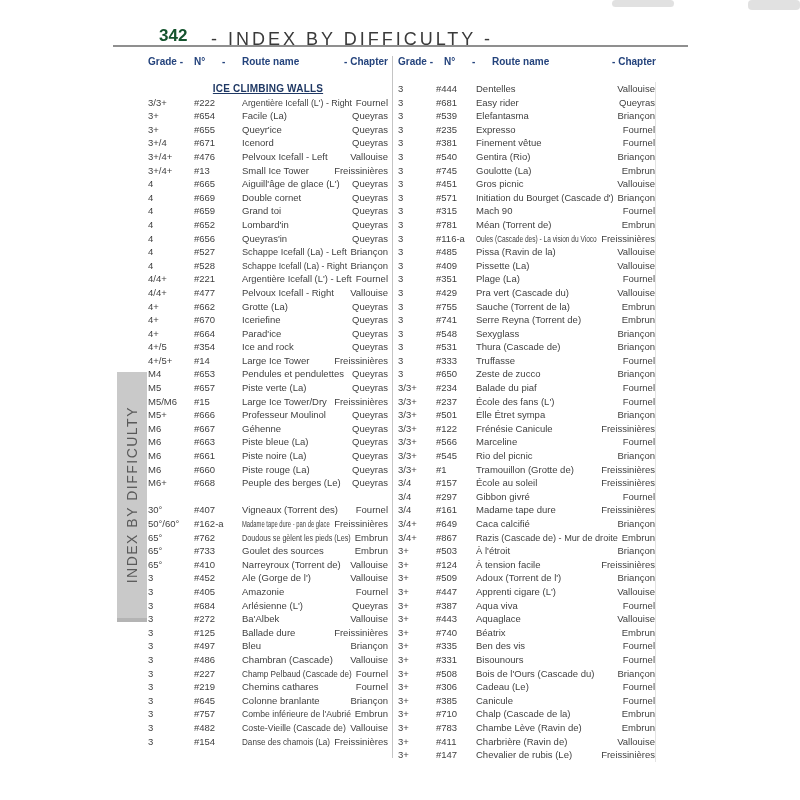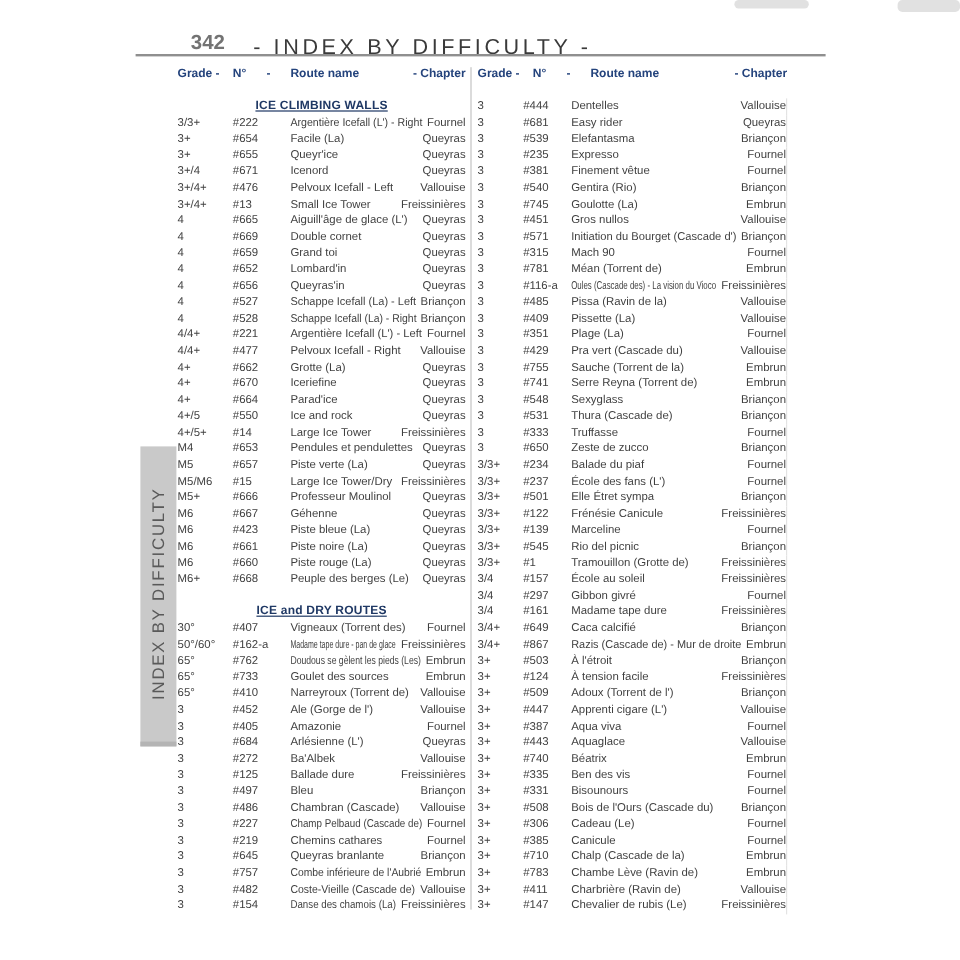--- a/index.html
+++ b/index.html
@@ -1,19 +1,19 @@
 <!DOCTYPE html>
 <html><head>
 <meta charset="utf-8">
 <style>
   html,body{margin:0;padding:0;background:#ffffff;}
   .page{position:relative;width:800px;height:800px;background:#ffffff;overflow:hidden;
         font-family:"Liberation Sans", sans-serif;color:#3f3f3f;}
   
-  .page-num{position:absolute;left:159px;top:26px;font-size:17px;font-weight:bold;color:#737373;}
+  .page-num{position:absolute;left:159px;top:26px;font-size:17px;font-weight:bold;color:#14532d;}
   .page-title{position:absolute;left:211px;top:29px;font-size:18px;letter-spacing:3px;color:#3a3a3a;}
   .header-rule{position:absolute;left:113px;top:45px;width:575px;height:2px;background:#8f8f8f;}
   
   .smudge{position:absolute;background:#c9c9c9;border-radius:4px;opacity:.55;}
   .smudge.a{left:612px;top:0;width:62px;height:7px;}
   .smudge.b{left:748px;top:0;width:52px;height:10px;}
   
   .col-header{position:absolute;top:56px;display:flex;align-items:center;
               font-size:10px;font-weight:bold;color:#24437c;}
   .col-header.left-h{left:148px;width:240px;}
@@ -182,21 +182,21 @@
         <span class="cell-chapter">Queyras</span>
       </div>
       <div class="line">
         <span class="cell-grade">4+</span>
         <span class="cell-num">#664</span>
         <span class="cell-route">Parad'ice</span>
         <span class="cell-chapter">Queyras</span>
       </div>
       <div class="line">
         <span class="cell-grade">4+/5</span>
-        <span class="cell-num">#550</span>
+        <span class="cell-num">#354</span>
         <span class="cell-route">Ice and rock</span>
         <span class="cell-chapter">Queyras</span>
       </div>
       <div class="line">
         <span class="cell-grade">4+/5+</span>
         <span class="cell-num">#14</span>
         <span class="cell-route">Large Ice Tower</span>
         <span class="cell-chapter">Freissinières</span>
       </div>
       <div class="line">
@@ -224,21 +224,21 @@
         <span class="cell-chapter">Queyras</span>
       </div>
       <div class="line">
         <span class="cell-grade">M6</span>
         <span class="cell-num">#667</span>
         <span class="cell-route">Géhenne</span>
         <span class="cell-chapter">Queyras</span>
       </div>
       <div class="line">
         <span class="cell-grade">M6</span>
-        <span class="cell-num">#423</span>
+        <span class="cell-num">#663</span>
         <span class="cell-route">Piste bleue (La)</span>
         <span class="cell-chapter">Queyras</span>
       </div>
       <div class="line">
         <span class="cell-grade">M6</span>
         <span class="cell-num">#661</span>
         <span class="cell-route">Piste noire (La)</span>
         <span class="cell-chapter">Queyras</span>
       </div>
       <div class="line">
@@ -247,23 +247,20 @@
         <span class="cell-route">Piste rouge (La)</span>
         <span class="cell-chapter">Queyras</span>
       </div>
       <div class="line">
         <span class="cell-grade">M6+</span>
         <span class="cell-num">#668</span>
         <span class="cell-route">Peuple des berges (Le)</span>
         <span class="cell-chapter">Queyras</span>
       </div>
       <div class="line"></div>
-      <div class="line section">
-        <span>ICE and DRY ROUTES</span>
-      </div>
       <div class="line">
         <span class="cell-grade">30°</span>
         <span class="cell-num">#407</span>
         <span class="cell-route">Vigneaux (Torrent des)</span>
         <span class="cell-chapter">Fournel</span>
       </div>
       <div class="line">
         <span class="cell-grade">50°/60°</span>
         <span class="cell-num">#162-a</span>
         <span class="cell-route" style="transform-origin: left center; transform: scaleX(0.615385);">Madame tape dure - pan de glace</span>
@@ -337,21 +334,21 @@
       </div>
       <div class="line">
         <span class="cell-grade">3</span>
         <span class="cell-num">#219</span>
         <span class="cell-route">Chemins cathares</span>
         <span class="cell-chapter">Fournel</span>
       </div>
       <div class="line">
         <span class="cell-grade">3</span>
         <span class="cell-num">#645</span>
-        <span class="cell-route">Queyras branlante</span>
+        <span class="cell-route">Colonne branlante</span>
         <span class="cell-chapter">Briançon</span>
       </div>
       <div class="line">
         <span class="cell-grade">3</span>
         <span class="cell-num">#757</span>
         <span class="cell-route" style="transform-origin: left center; transform: scaleX(0.908333);">Combe inférieure de l'Aubrié</span>
         <span class="cell-chapter">Embrun</span>
       </div>
       <div class="line">
         <span class="cell-grade">3</span>
@@ -405,21 +402,21 @@
       </div>
       <div class="line">
         <span class="cell-grade">3</span>
         <span class="cell-num">#745</span>
         <span class="cell-route">Goulotte (La)</span>
         <span class="cell-chapter">Embrun</span>
       </div>
       <div class="line">
         <span class="cell-grade">3</span>
         <span class="cell-num">#451</span>
-        <span class="cell-route">Gros nullos</span>
+        <span class="cell-route">Gros picnic</span>
         <span class="cell-chapter">Vallouise</span>
       </div>
       <div class="line">
         <span class="cell-grade">3</span>
         <span class="cell-num">#571</span>
         <span class="cell-route" style="transform-origin: left center; transform: scaleX(0.978723);">Initiation du Bourget (Cascade d')</span>
         <span class="cell-chapter">Briançon</span>
       </div>
       <div class="line">
         <span class="cell-grade">3</span>
@@ -518,21 +515,21 @@
         <span class="cell-chapter">Briançon</span>
       </div>
       <div class="line">
         <span class="cell-grade">3/3+</span>
         <span class="cell-num">#122</span>
         <span class="cell-route">Frénésie Canicule</span>
         <span class="cell-chapter">Freissinières</span>
       </div>
       <div class="line">
         <span class="cell-grade">3/3+</span>
-        <span class="cell-num">#139</span>
+        <span class="cell-num">#566</span>
         <span class="cell-route">Marceline</span>
         <span class="cell-chapter">Fournel</span>
       </div>
       <div class="line">
         <span class="cell-grade">3/3+</span>
         <span class="cell-num">#545</span>
         <span class="cell-route">Rio del picnic</span>
         <span class="cell-chapter">Briançon</span>
       </div>
       <div class="line">

